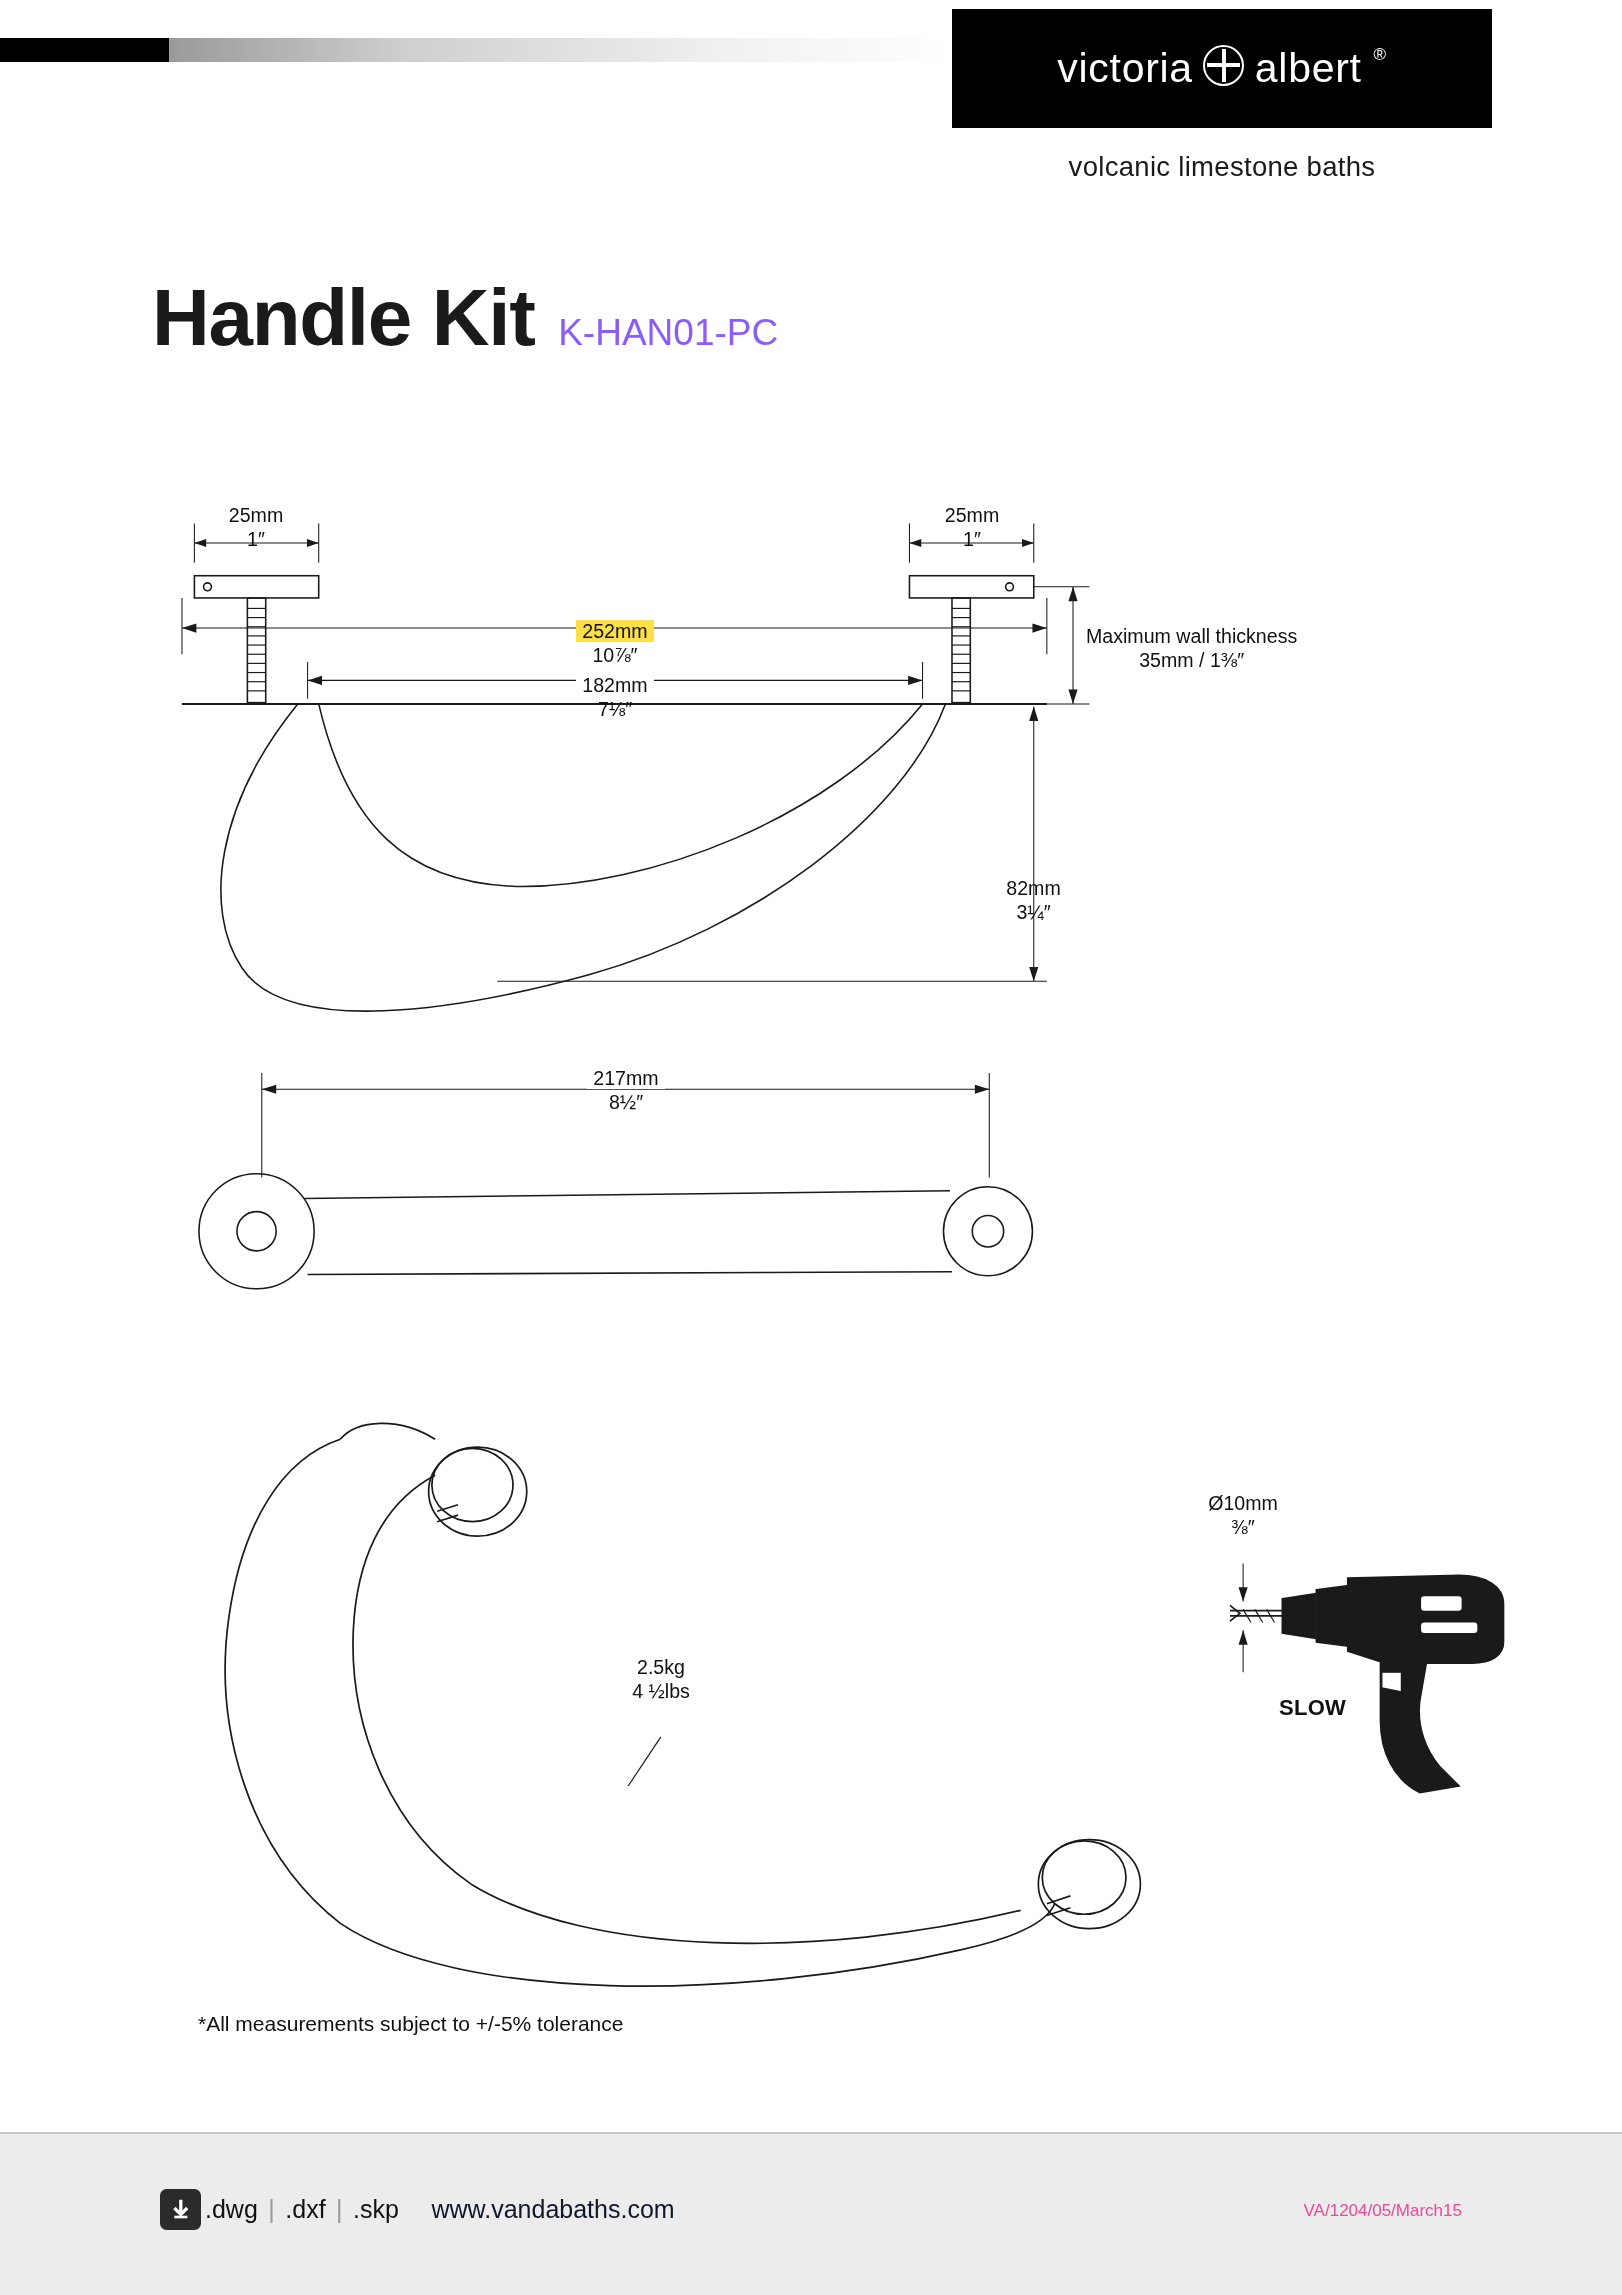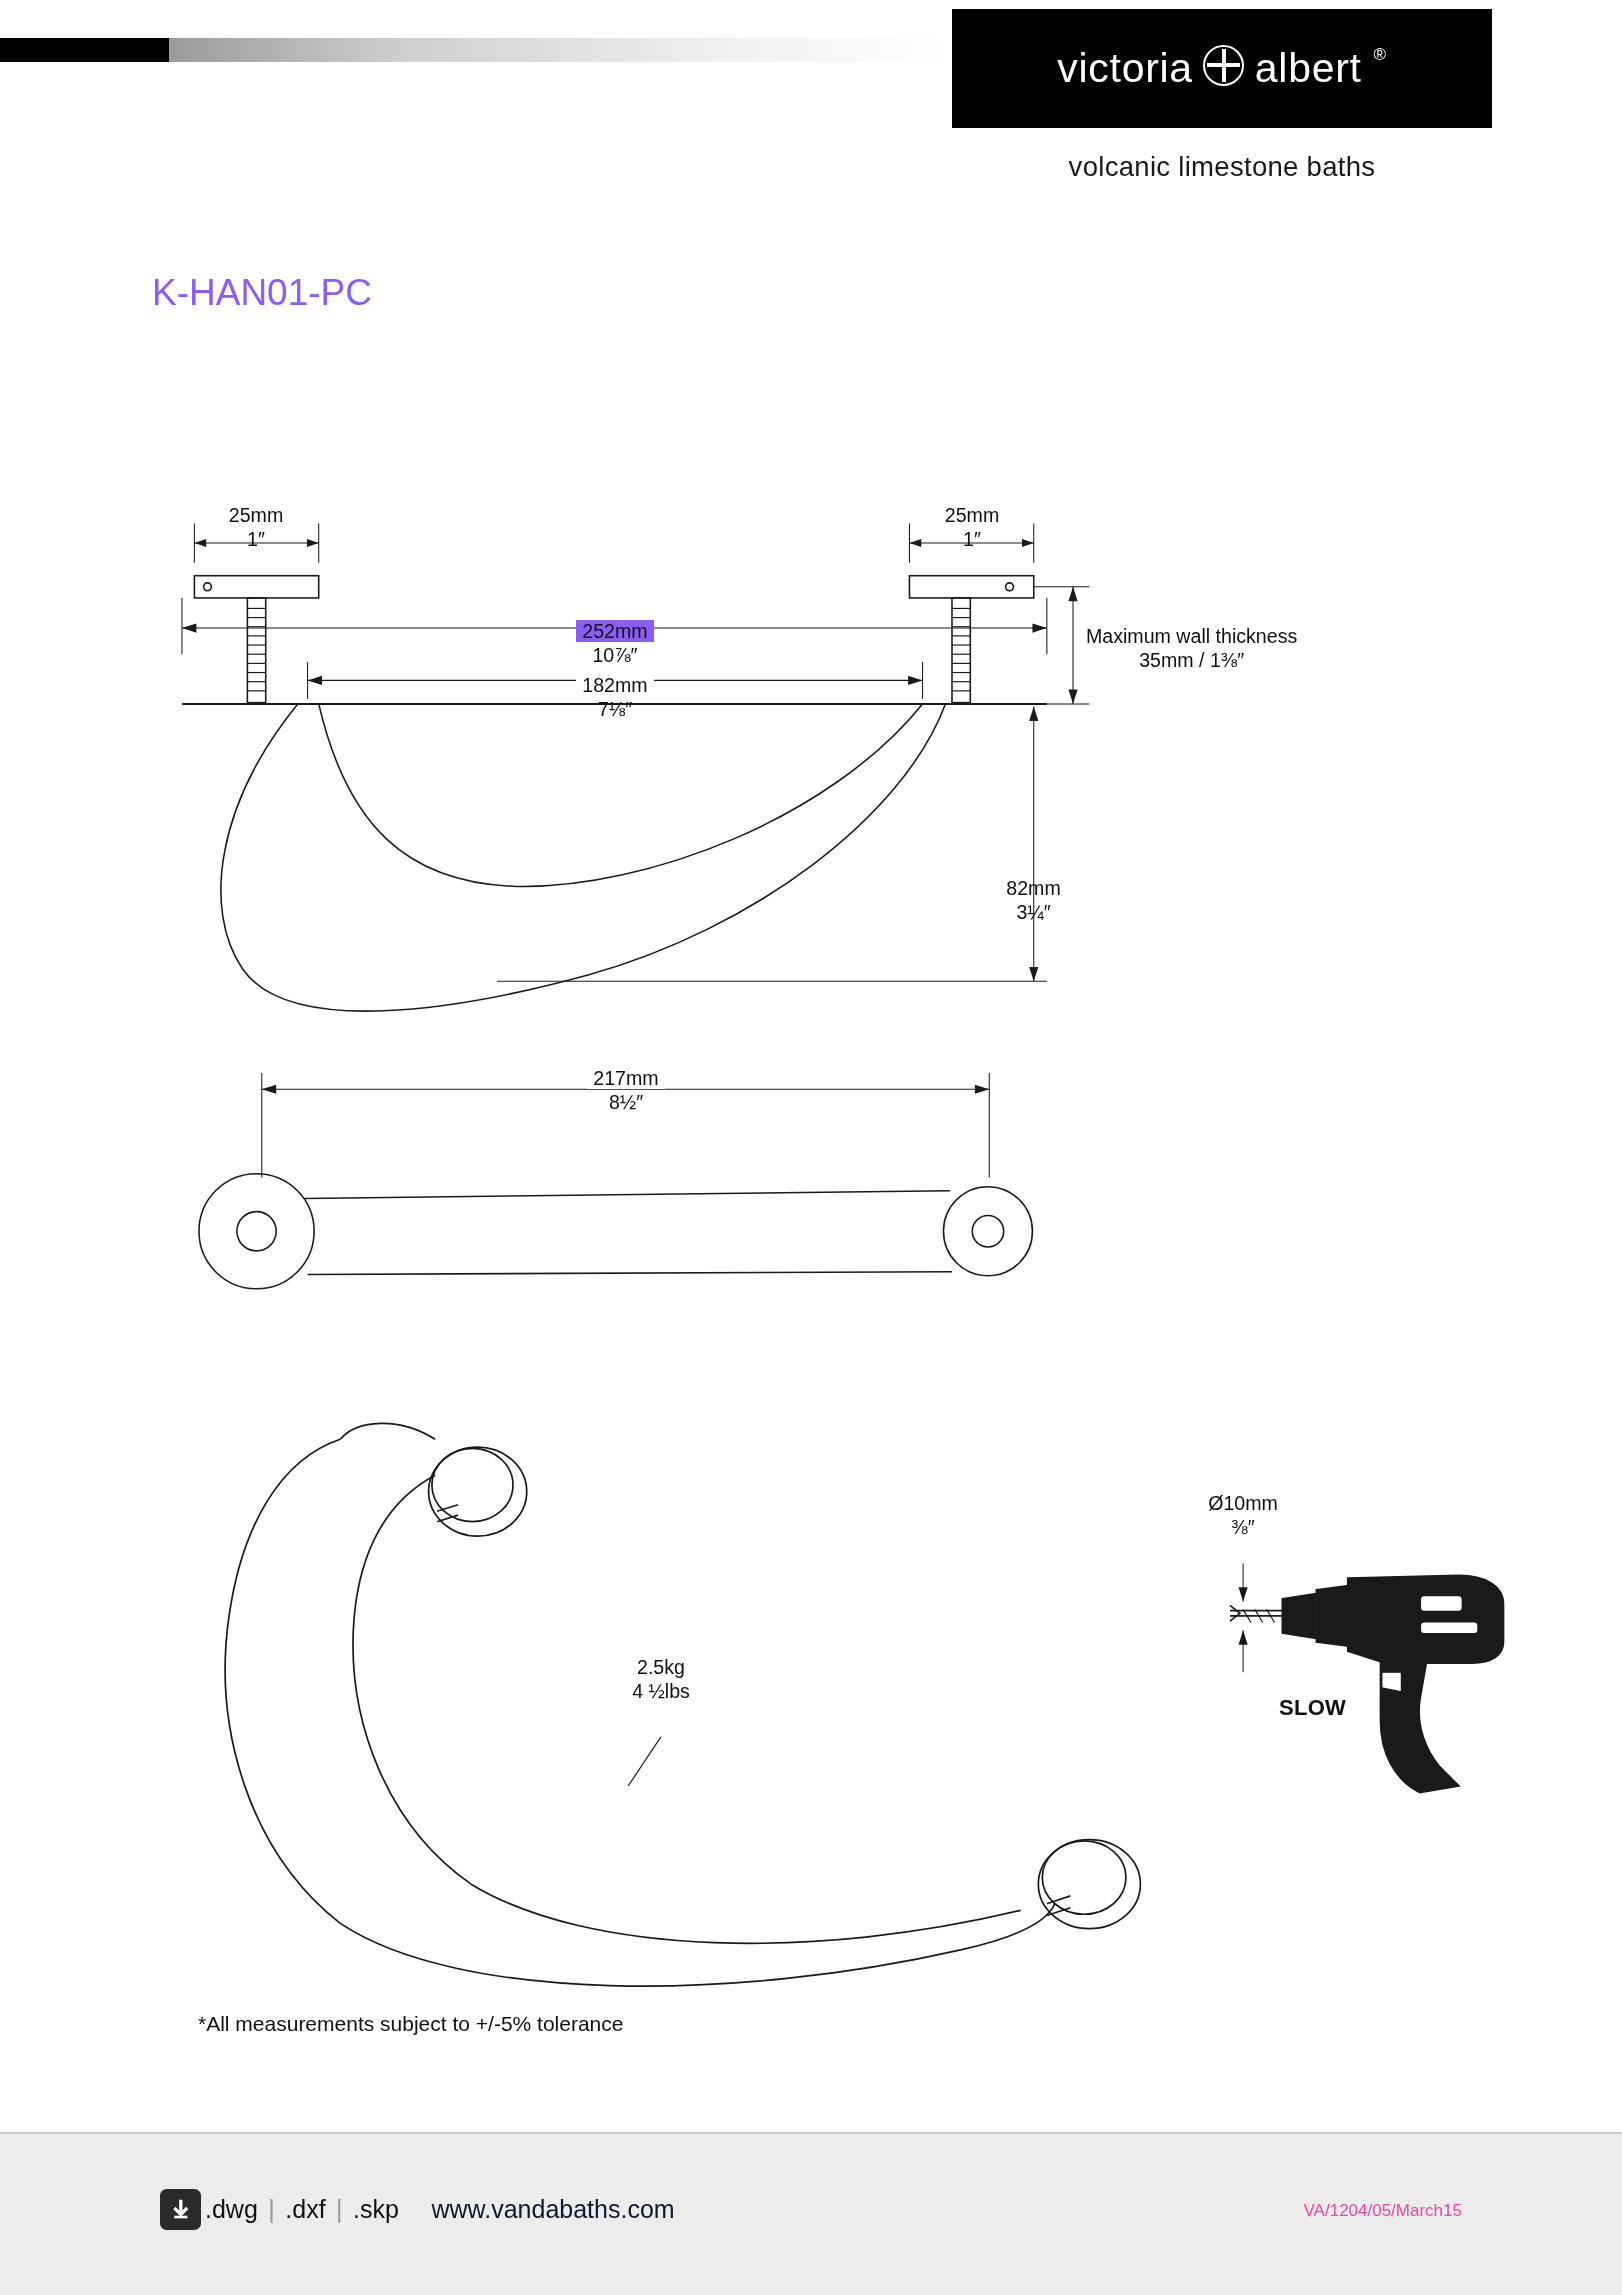--- a/index.html
+++ b/index.html
@@ -232,20 +232,21 @@
     <span class="logo-mark">
       <span class="logo-ring"></span>
     </span>
     <span>albert</span>
       <span class="logo-reg">®</span>
   </div>
 </div>
 <div class="tagline">volcanic limestone baths</div>
 
 <div class="title-row">
+  <div class="title-main">Handle Kit</div>
   <div class="title-code">K-HAN01-PC</div>
 </div>
 
 <div class="sheet">
 <svg class="draw" viewBox="0 0 2479 3508" xmlns="http://www.w3.org/2000/svg">
   <g fill="none" stroke="#1a1a1a" stroke-width="2.4" stroke-linecap="butt">
 
     <rect x="297" y="880" width="190" height="34"></rect>
     <circle cx="317" cy="897" r="6"></circle>
 
@@ -412,21 +413,21 @@
   <span>25mm</span>
   <span class="l2">1″</span>
 </div>
 
 <div class="dim-label" style="left:910px; top:504px; width:124px;">
   <span>25mm</span>
   <span class="l2">1″</span>
 </div>
 
 <div class="dim-label" style="left:484px; top:620px; width:262px;">
-  <span style="background:#8b5cf6; padding:0 6.5px;">252mm</span>
+  <span style="background:#fde047; padding:0 6.5px;">252mm</span>
   <span class="l2">10⅞″</span>
 </div>
 
 <div class="dim-label" style="left:484px; top:674px; width:262px;">
   <span style="background:#fff; padding:0 6.5px;">182mm</span>
   <span class="l2">7⅛″</span>
 </div>
 
 <div class="dim-label left-align" style="left:1086px; top:625px;">
   <span>Maximum wall thickness</span>

